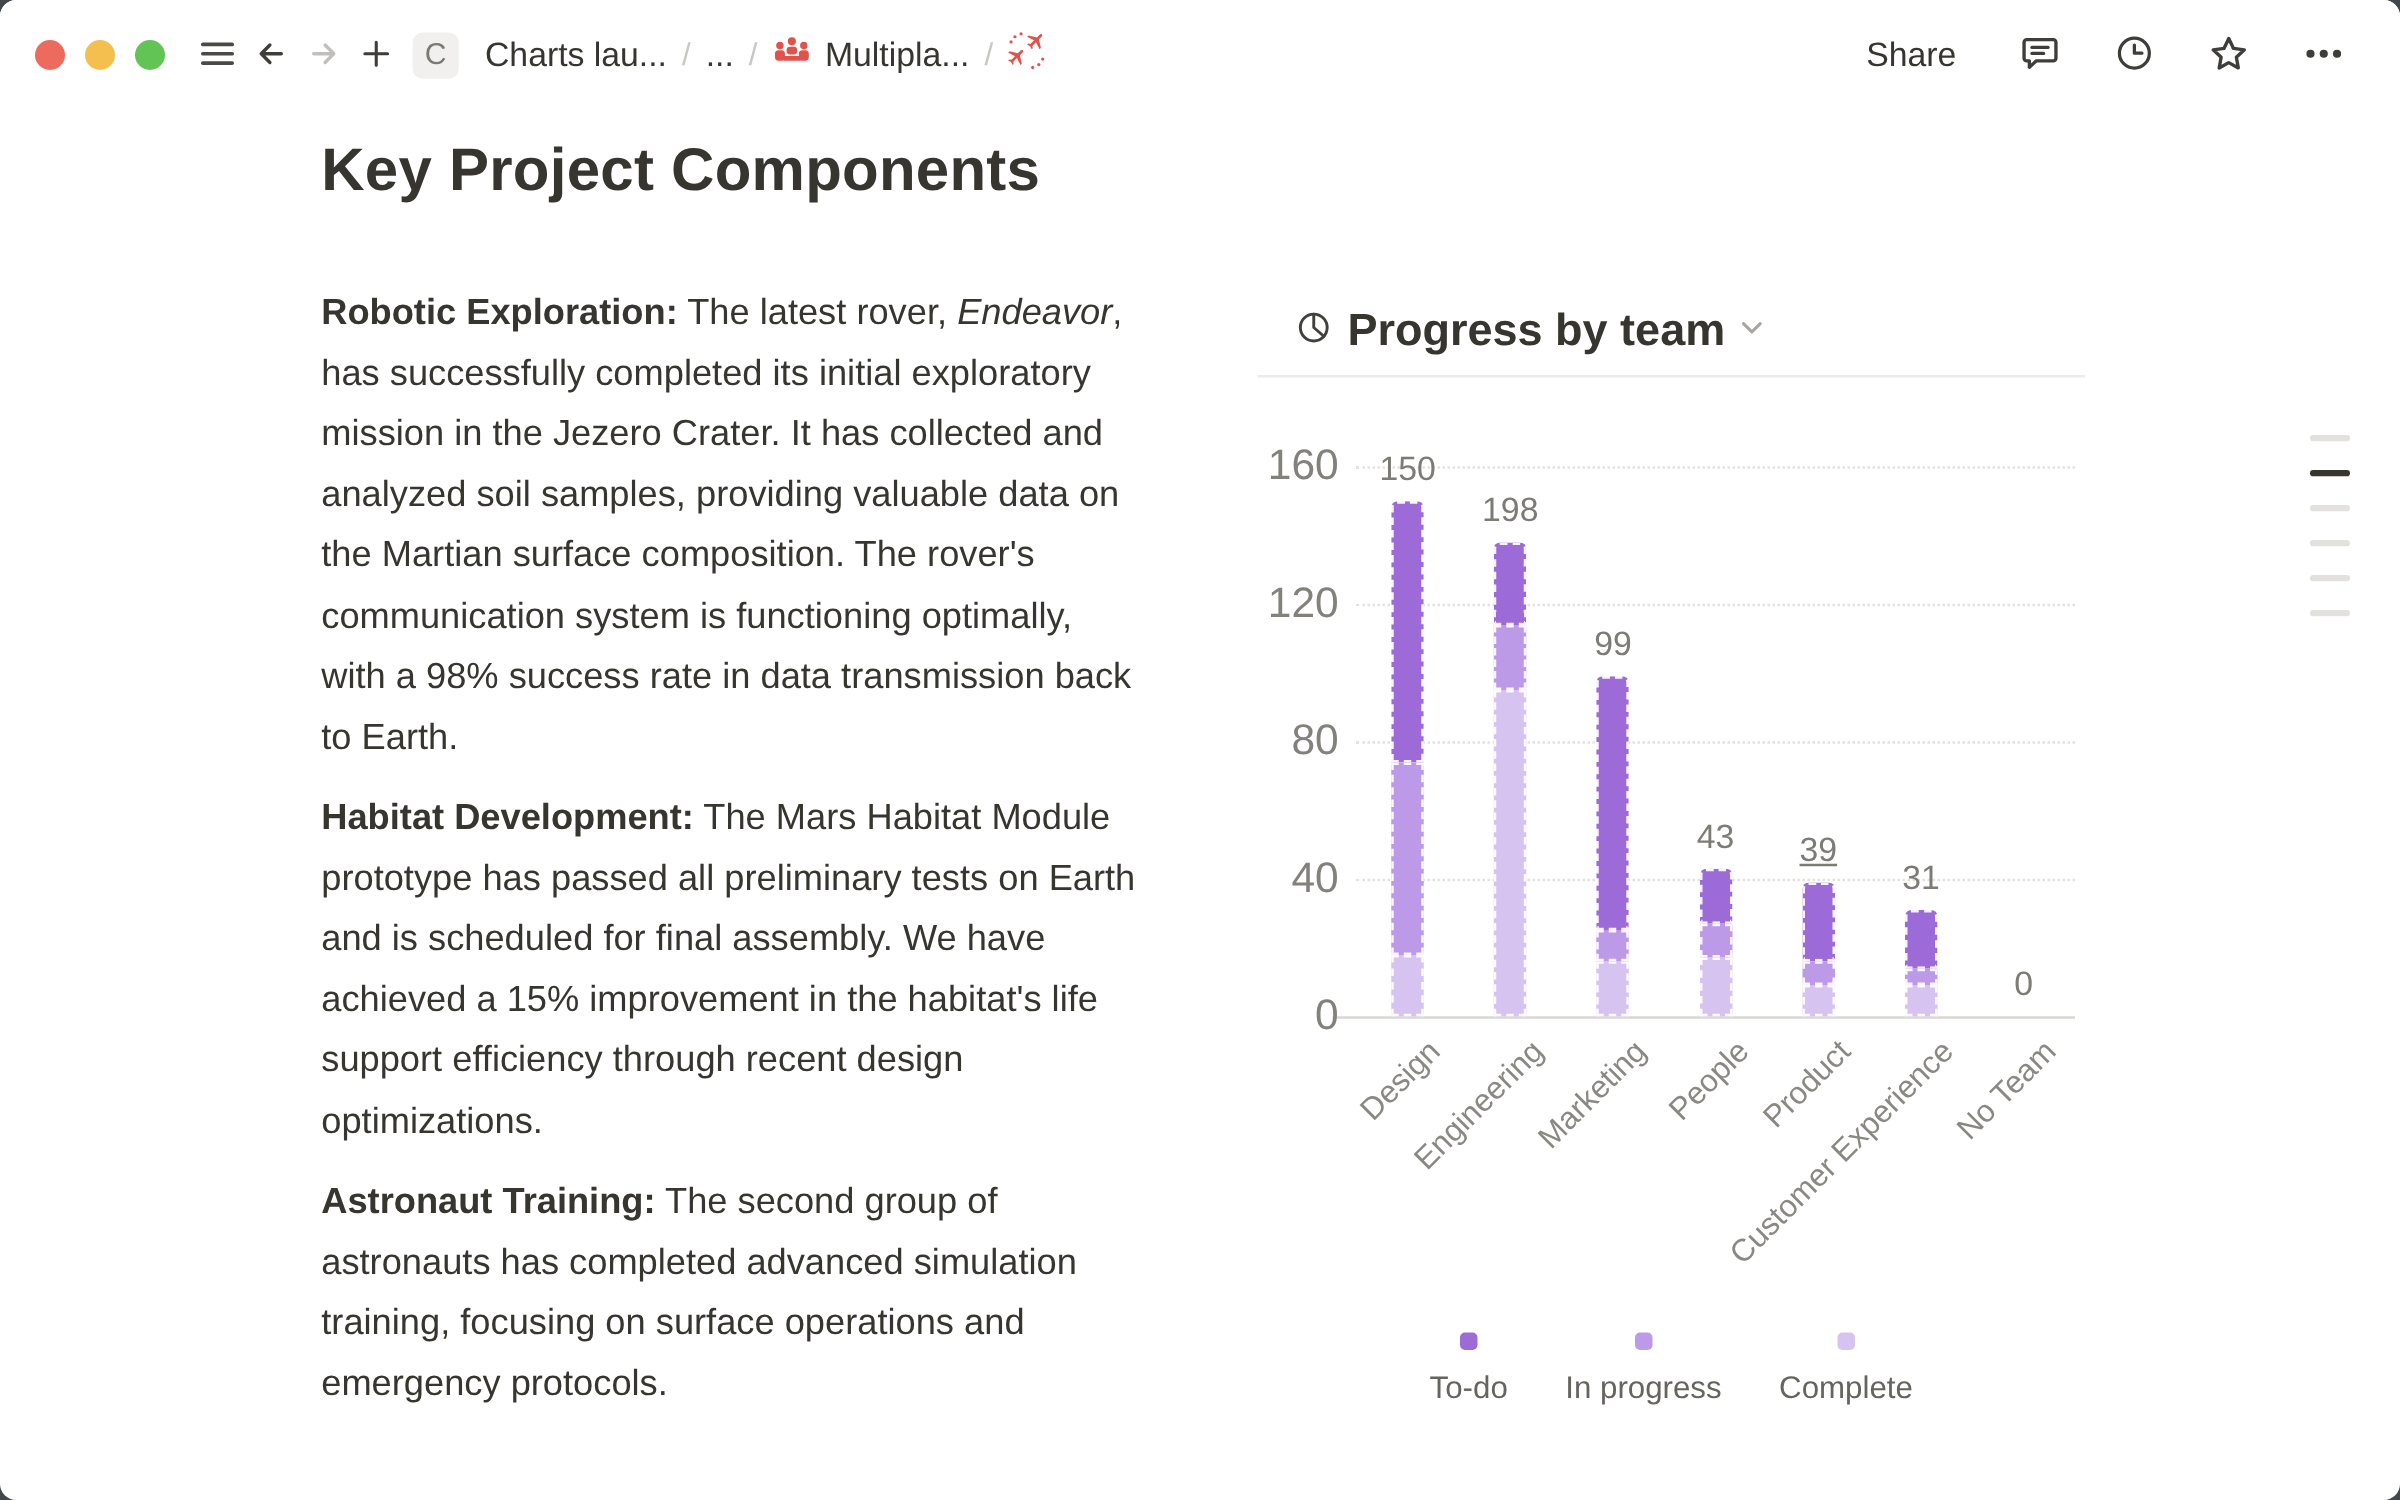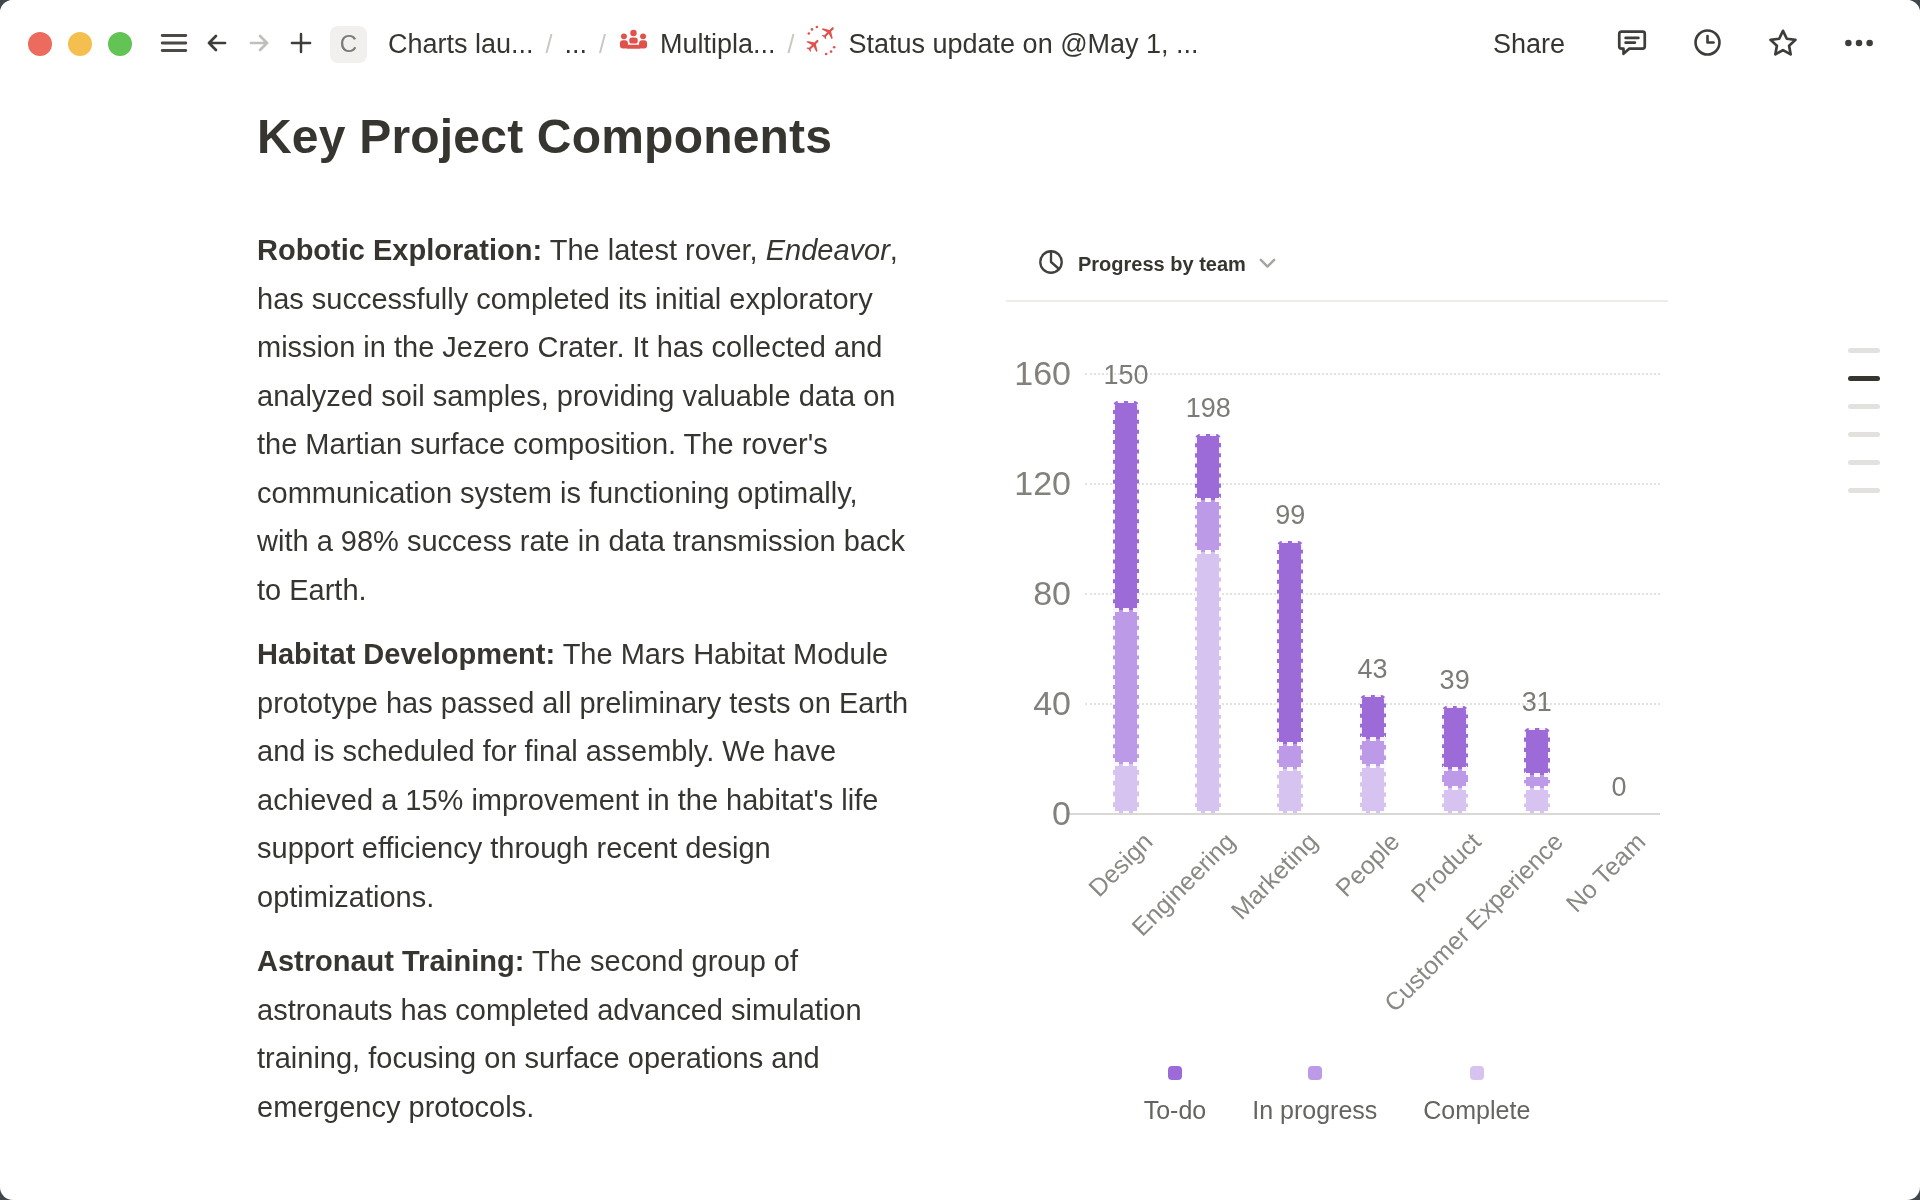--- a/index.html
+++ b/index.html
@@ -45,21 +45,21 @@
   .share-btn { font-size: 27px; color: #37352F; background: none; border: none; cursor: pointer; padding: 6px 10px; border-radius: 6px; margin-right: 4px; }
   
   article { position: absolute; left: 257px; top: 112px; width: 657px; color: #37352F; }
   article h1 { font-size: 48px; line-height: 50px; font-weight: 700; letter-spacing: .2px; margin-bottom: 64px; }
   article p.block { font-size: 29px; line-height: 48.5px; margin-bottom: 16px; }
   .bold { font-weight: 700; }
   .italic { font-style: italic; }
   
   .chart { position: absolute; left: 1006px; top: 238px; width: 662px; height: 905px; }
   .chart-head { display: flex; align-items: center; gap: 13px; height: 52px; padding-left: 31px; cursor: pointer; }
-  .chart-title { font-size: 20px; font-weight: 700; color: #37352F; }
+  .chart-title { font-size: 36px; font-weight: 700; color: #37352F; }
   .chart-divider { position: absolute; left: 0; right: 0; top: 62px; height: 2px; background: #EDECE9; }
   .plot { position: absolute; left: 79px; top: 135px; width: 575px; height: 440px; }
   .gridline { position: absolute; left: 0; right: 0; height: 0; border-top: 2px dotted #E3E2DF; }
   .baseline { position: absolute; left: -19px; right: 0; top: 440px; height: 2px; background: #D9D8D4; }
   .ytick { position: absolute; right: calc(100% + 14px); transform: translateY(-50%); font-size: 34px; color: #83817C; }
   .bar-seg { position: absolute; width: 26px; border: 2px dashed rgba(255,255,255,.92); cursor: pointer; }
   .seg-top { border-radius: 5px 5px 0 0; }
   .total-label { position: absolute; transform: translateX(-50%); font-size: 27px; color: #7D7B76; }
   .xlab { position: absolute; top: 454px; font-size: 25px; color: #8A8883; white-space: nowrap; transform-origin: 100% 0; transform: rotate(-45deg); }
   .legend { position: absolute; left: 0; right: 0; top: 828px; display: flex; justify-content: center; align-items: center; gap: 46px; }
@@ -151,21 +151,20 @@
               <path transform="rotate(45 12 12)" d="M21 15v-2l-8-5V3.5C13 2.7 12.3 2 11.5 2S10 2.7 10 3.5V8l-8 5v2l8-2.5V18l-2 1.5V21l3.5-1 3.5 1v-1.5L13 18v-5.5z"></path>
             </g>
             <circle cx="2.2" cy="6.6" r="1"></circle>
               <circle cx="4.6" cy="3.4" r="1"></circle>
               <circle cx="8.4" cy="1.6" r="1"></circle>
             <circle cx="21.8" cy="17.2" r="1"></circle>
               <circle cx="19.4" cy="20.6" r="1"></circle>
               <circle cx="15.6" cy="22.4" r="1"></circle>
           </svg>
         </span>
-        <span>Status update on @May 1, ...</span>
       </span>
     </nav>
 
     <div class="topbar-right">
       <button class="share-btn">Share</button>
       <button class="tbtn">
         <span>
           <svg width="34" height="34" viewBox="0 0 24 24" fill="none" stroke="#3E3D39" stroke-width="1.9" stroke-linecap="round" stroke-linejoin="round">
             <path d="M4.5 4h15A1.5 1.5 0 0 1 21 5.5v9a1.5 1.5 0 0 1-1.5 1.5H10l-4 3.6V16H4.5A1.5 1.5 0 0 1 3 14.5v-9A1.5 1.5 0 0 1 4.5 4z"></path>
             <line x1="7.5" y1="8.4" x2="16.5" y2="8.4"></line>
@@ -250,21 +249,21 @@
         <div class="total-label" style="left: 205.357px; bottom: 282.25px;">99</div>
         <div class="xlab" style="right: 357.643px;">Marketing</div>
         <div class="bar-seg" style="left: 274.5px; bottom: 0px; height: 46.75px; background: rgb(214, 195, 240);"></div>
         <div class="bar-seg" style="left: 274.5px; bottom: 46.75px; height: 27.5px; background: rgb(188, 154, 231);"></div>
         <div class="bar-seg seg-top" style="left: 274.5px; bottom: 74.25px; height: 44px; background: rgb(157, 107, 216);"></div>
         <div class="total-label" style="left: 287.5px; bottom: 128.25px;">43</div>
         <div class="xlab" style="right: 275.5px;">People</div>
         <div class="bar-seg" style="left: 356.643px; bottom: 0px; height: 24.75px; background: rgb(214, 195, 240);"></div>
         <div class="bar-seg" style="left: 356.643px; bottom: 24.75px; height: 19.25px; background: rgb(188, 154, 231);"></div>
         <div class="bar-seg seg-top" style="left: 356.643px; bottom: 44px; height: 63.25px; background: rgb(157, 107, 216);"></div>
-        <div class="total-label" style="left: 369.643px; bottom: 117.25px;">39</div>
+        <div class="total-label" style="left: 369.643px; bottom: 117.25px; text-decoration: underline;">39</div>
         <div class="xlab" style="right: 193.357px;">Product</div>
         <div class="bar-seg" style="left: 438.786px; bottom: 0px; height: 24.75px; background: rgb(214, 195, 240);"></div>
         <div class="bar-seg" style="left: 438.786px; bottom: 24.75px; height: 13.75px; background: rgb(188, 154, 231);"></div>
         <div class="bar-seg seg-top" style="left: 438.786px; bottom: 38.5px; height: 46.75px; background: rgb(157, 107, 216);"></div>
         <div class="total-label" style="left: 451.786px; bottom: 95.25px;">31</div>
         <div class="xlab" style="right: 111.214px;">Customer Experience</div>
         <div class="total-label" style="left: 533.929px; bottom: 10px;">0</div>
         <div class="xlab" style="right: 29.0714px;">No Team</div>
       </div>
     <div class="legend" id="legend">

